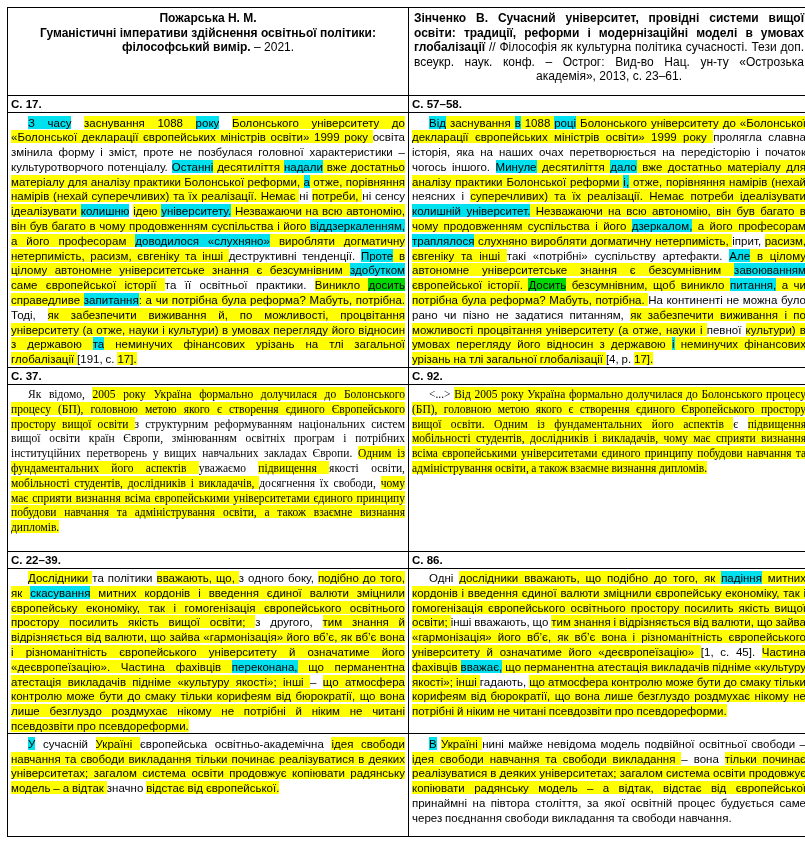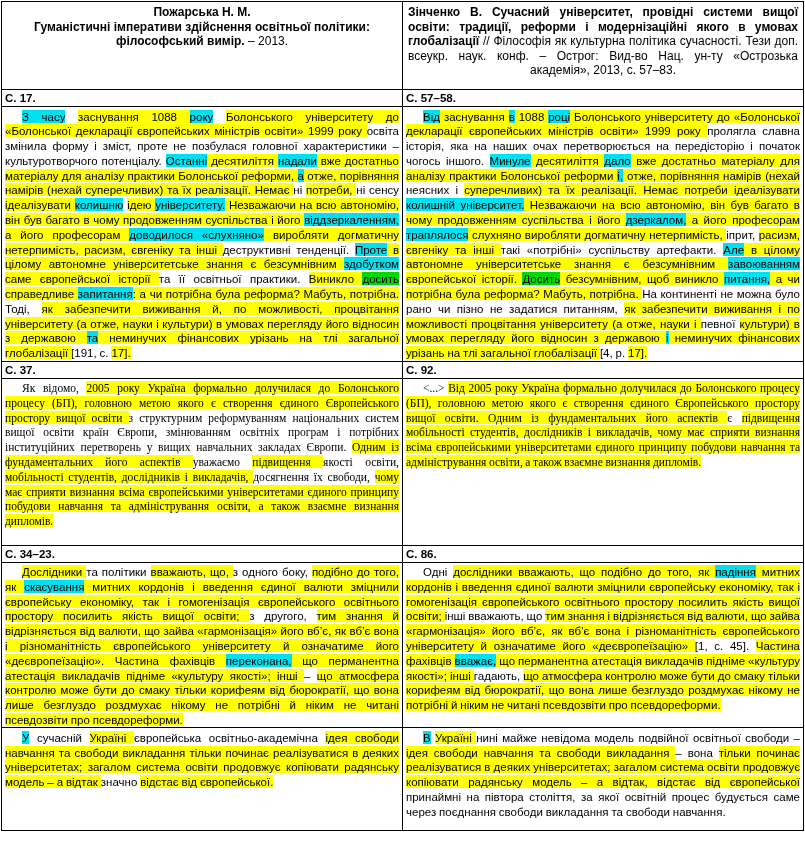--- a/index.html
+++ b/index.html
@@ -1,17 +1,17 @@
 <!DOCTYPE html>
 <html lang="uk"><head>
 <meta charset="utf-8">
 <style>
   html,body{margin:0;padding:0;background:#fff;}
   body{width:805px;height:852px;font-family:"Liberation Sans",sans-serif;color:#000;}
-  .doc{width:805px;box-sizing:border-box;padding:1px;}
+  .doc{width:805px;box-sizing:border-box;padding:7px;}
   table.cmp{border-collapse:collapse;width:803px;table-layout:fixed;}
   td{border:1px solid #000;vertical-align:top;box-sizing:border-box;padding:0 3px;}
   tr.h-head td{height:88px;padding:3px 5px 0 5px;font-weight:bold;font-size:12px;line-height:14.6px;}
   td.hdr-left{text-align:center;white-space:pre-line;}
   td.hdr-right{text-align:justify;text-align-last:center;}
   .reg{font-weight:normal;}
   tr.h-label td{height:17px;font-weight:bold;font-size:11.5px;padding:1px 3px;line-height:14px;}
   tr.h-cont td{font-size:11.5px;}
   tr.r1 td{height:246px;}
   tr.r2 td{height:167px;font-family:Liberation Serif, serif;}
@@ -22,22 +22,22 @@
 </style>
 </head>
 <body>
 
 <div class="doc">
   <table class="cmp">
     <tbody>
         <tr class="h-head">
       <td class="hdr-left"><span>Пожарська Н. М.
 Гуманістичні імперативи здійснення освітньої політики:
-філософський вимір.</span><span class="reg"> – 2013.</span></td>
-      <td class="hdr-right"><span>Зінченко В. Сучасний університет, провідні системи вищої освіти: традиції, реформи і модернізаційні якого в умовах глобалізації</span><span class="reg"> // Філософія як культурна політика сучасності. Тези доп. всеукр. наук. конф. – Острог: Вид-во Нац. ун-ту «Острозька академія», 2013, с. 57–83.</span></td>
+філософський вимір.</span><span class="reg"> – 2021.</span></td>
+      <td class="hdr-right"><span>Зінченко В. Сучасний університет, провідні системи вищої освіти: традиції, реформи і модернізаційні моделі в умовах глобалізації</span><span class="reg"> // Філософія як культурна політика сучасності. Тези доп. всеукр. наук. конф. – Острог: Вид-во Нац. ун-ту «Острозька академія», 2013, с. 23–61.</span></td>
     </tr>
 
     <tr class="h-label">
       <td>С. 17.</td>
       <td>С. 57–58.</td>
     </tr>
     <tr class="h-cont r1">
       <td>
             <p class="para"><span style="background: rgb(0, 225, 239);">З часу</span><span style="background: transparent;"> </span><span style="background: rgb(255, 255, 0);">заснування 1088 </span><span style="background: rgb(0, 225, 239);">року</span><span style="background: transparent;"> </span><span style="background: rgb(255, 255, 0);">Болонського університету до «Болонської декларації європейських міністрів освіти» 1999 року </span><span style="background: transparent;">освіта змінила форму і зміст, проте не позбулася головної характеристики – культуротворчого потенціалу. </span><span style="background: rgb(0, 225, 239);">Останні</span><span style="background: rgb(255, 255, 0);"> десятиліття </span><span style="background: rgb(0, 225, 239);">надали</span><span style="background: rgb(255, 255, 0);"> вже достатньо матеріалу для аналізу практики Болонської реформи, </span><span style="background: rgb(0, 225, 239);">а</span><span style="background: rgb(255, 255, 0);"> отже, порівняння намірів (нехай суперечливих) та їх реалізації. Немає </span><span style="background: transparent;">ні </span><span style="background: rgb(255, 255, 0);">потреби, </span><span style="background: transparent;">ні сенсу </span><span style="background: rgb(255, 255, 0);">ідеалізувати </span><span style="background: rgb(0, 225, 239);">колишню</span><span style="background: transparent;"> </span><span style="background: rgb(255, 255, 0);">ідею </span><span style="background: rgb(0, 225, 239);">університету.</span><span style="background: rgb(255, 255, 0);"> Незважаючи на всю автономію, він був багато в чому продовженням суспільства і його </span><span style="background: rgb(0, 225, 239);">віддзеркаленням,</span><span style="background: rgb(255, 255, 0);"> а його професорам </span><span style="background: rgb(0, 225, 239);">доводилося «слухняно»</span><span style="background: rgb(255, 255, 0);"> виробляти догматичну нетерпимість, расизм, євгеніку та інші </span><span style="background: transparent;">деструктивні тенденції. </span><span style="background: rgb(0, 225, 239);">Проте</span><span style="background: rgb(255, 255, 0);"> в цілому автономне університетське знання є безсумнівним </span><span style="background: rgb(0, 225, 239);">здобутком</span><span style="background: rgb(255, 255, 0);"> саме європейської історії </span><span style="background: transparent;">та її освітньої практики. </span><span style="background: rgb(255, 255, 0);">Виникло </span><span style="background: rgb(0, 216, 0);">досить</span><span style="background: rgb(255, 255, 0);"> справедливе </span><span style="background: rgb(0, 225, 239);">запитання</span><span style="background: rgb(255, 255, 0);">: а чи потрібна була реформа? Мабуть, потрібна. </span><span style="background: transparent;">Тоді, </span><span style="background: rgb(255, 255, 0);">як забезпечити виживання й, по можливості, процвітання університету (а отже, науки і культури) в умовах перегляду його відносин з державою </span><span style="background: rgb(0, 225, 239);">та</span><span style="background: rgb(255, 255, 0);"> неминучих фінансових урізань на тлі загальної глобалізації </span><span style="background: transparent;">[191, с. </span><span style="background: rgb(255, 255, 0);">17].</span></p>
           </td>
@@ -53,21 +53,21 @@
     <tr class="h-cont r2">
       <td>
             <p class="para"><span style="background: transparent;">Як відомо, </span><span style="background: rgb(255, 255, 0);">2005 року Україна формально долучилася до Болонського процесу (БП), головною метою якого є створення єдиного Європейського простору вищої освіти </span><span style="background: transparent;">з структурним реформуванням національних систем вищої освіти країн Європи, змінюванням освітніх програм і потрібних інституційних перетворень у вищих навчальних закладах Європи. </span><span style="background: rgb(255, 255, 0);">Одним із фундаментальних його аспектів </span><span style="background: transparent;">уважаємо </span><span style="background: rgb(255, 255, 0);">підвищення </span><span style="background: transparent;">якості освіти, </span><span style="background: rgb(255, 255, 0);">мобільності студентів, дослідників і викладачів, </span><span style="background: transparent;">досягнення їх свободи, </span><span style="background: rgb(255, 255, 0);">чому має сприяти визнання всіма європейськими університетами єдиного принципу побудови навчання та адміністрування освіти, а також взаємне визнання дипломів.</span></p>
           </td>
       <td>
             <p class="para"><span style="background: transparent;">&lt;...&gt; </span><span style="background: rgb(255, 255, 0);">Від 2005 року Україна формально долучилася до Болонського процесу (БП), головною метою якого є створення єдиного Європейського простору вищої освіти. Одним із фундаментальних його аспектів </span><span style="background: transparent;">є </span><span style="background: rgb(255, 255, 0);">підвищення мобільності студентів, дослідників і викладачів, чому має сприяти визнання всіма європейськими університетами єдиного принципу побудови навчання та адміністрування освіти, а також взаємне визнання дипломів.</span></p>
           </td>
     </tr>
 
     <tr class="h-label">
-      <td>С. 34–23.</td>
+      <td>С. 22–39.</td>
       <td>С. 86.</td>
     </tr>
     <tr class="h-cont r3">
       <td>
             <p class="para"><span style="background: rgb(255, 255, 0);">Дослідники </span><span style="background: transparent;">та політики </span><span style="background: rgb(255, 255, 0);">вважають, що, </span><span style="background: transparent;">з одного боку, </span><span style="background: rgb(255, 255, 0);">подібно до того, як </span><span style="background: rgb(0, 225, 239);">скасування</span><span style="background: rgb(255, 255, 0);"> митних кордонів і введення єдиної валюти зміцнили європейську економіку, так і гомогенізація європейського освітнього простору посилить якість вищої освіти; </span><span style="background: transparent;">з другого, </span><span style="background: rgb(255, 255, 0);">тим знання й відрізняється від валюти, що зайва «гармонізація» його вб’є, як вб’є вона і різноманітність європейського університету й означатиме його «деєвропеїзацію». Частина фахівців </span><span style="background: rgb(0, 225, 239);">переконана,</span><span style="background: rgb(255, 255, 0);"> що перманентна атестація викладачів підніме «культуру якості»; інші </span><span style="background: transparent;">– </span><span style="background: rgb(255, 255, 0);">що атмосфера контролю може бути до смаку тільки корифеям від бюрократії, що вона лише безглуздо роздмухає нікому не потрібні й ніким не читані псевдозвіти про псевдореформи.</span></p>
           </td>
       <td>
             <p class="para"><span style="background: transparent;">Одні </span><span style="background: rgb(255, 255, 0);">дослідники вважають, що подібно до того, як </span><span style="background: rgb(0, 225, 239);">падіння</span><span style="background: rgb(255, 255, 0);"> митних кордонів і введення єдиної валюти зміцнили європейську економіку, так і гомогенізація європейського освітнього простору посилить якість вищої освіти; </span><span style="background: transparent;">інші вважають, що </span><span style="background: rgb(255, 255, 0);">тим знання і відрізняється від валюти, що зайва «гармонізація» його вб’є, як вб’є вона і різноманітність європейського університету й означатиме його «деєвропеїзацію» </span><span style="background: transparent;">[1, с. 45]. </span><span style="background: rgb(255, 255, 0);">Частина фахівців </span><span style="background: rgb(0, 225, 239);">вважає,</span><span style="background: rgb(255, 255, 0);"> що перманентна атестація викладачів підніме «культуру якості»; інші </span><span style="background: transparent;">гадають, </span><span style="background: rgb(255, 255, 0);">що атмосфера контролю може бути до смаку тільки корифеям від бюрократії, що вона лише безглуздо роздмухає нікому не потрібні й ніким не читані псевдозвіти про псевдореформи.</span></p>
           </td>
     </tr>

